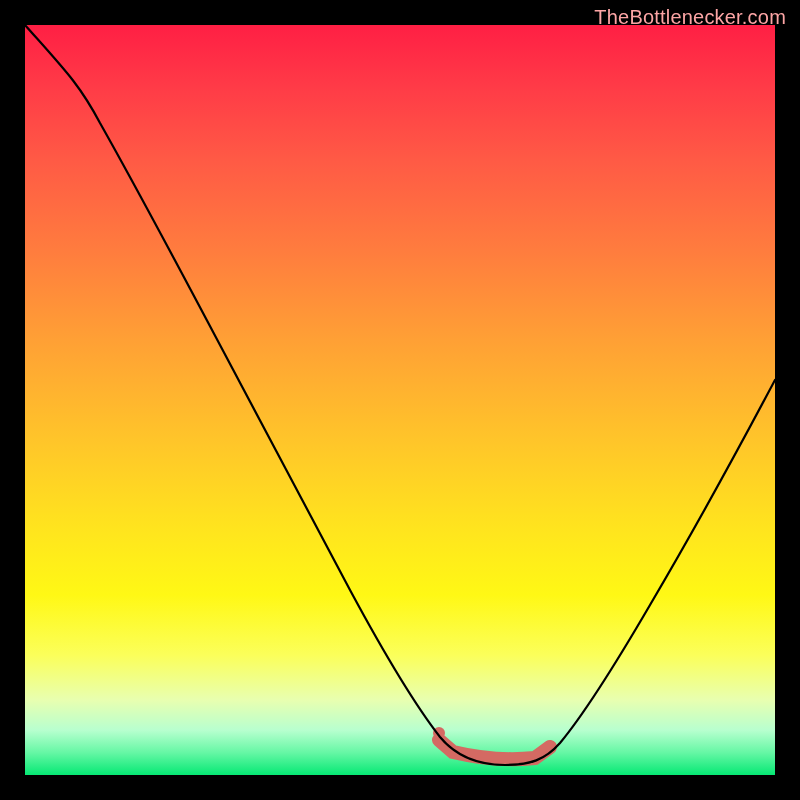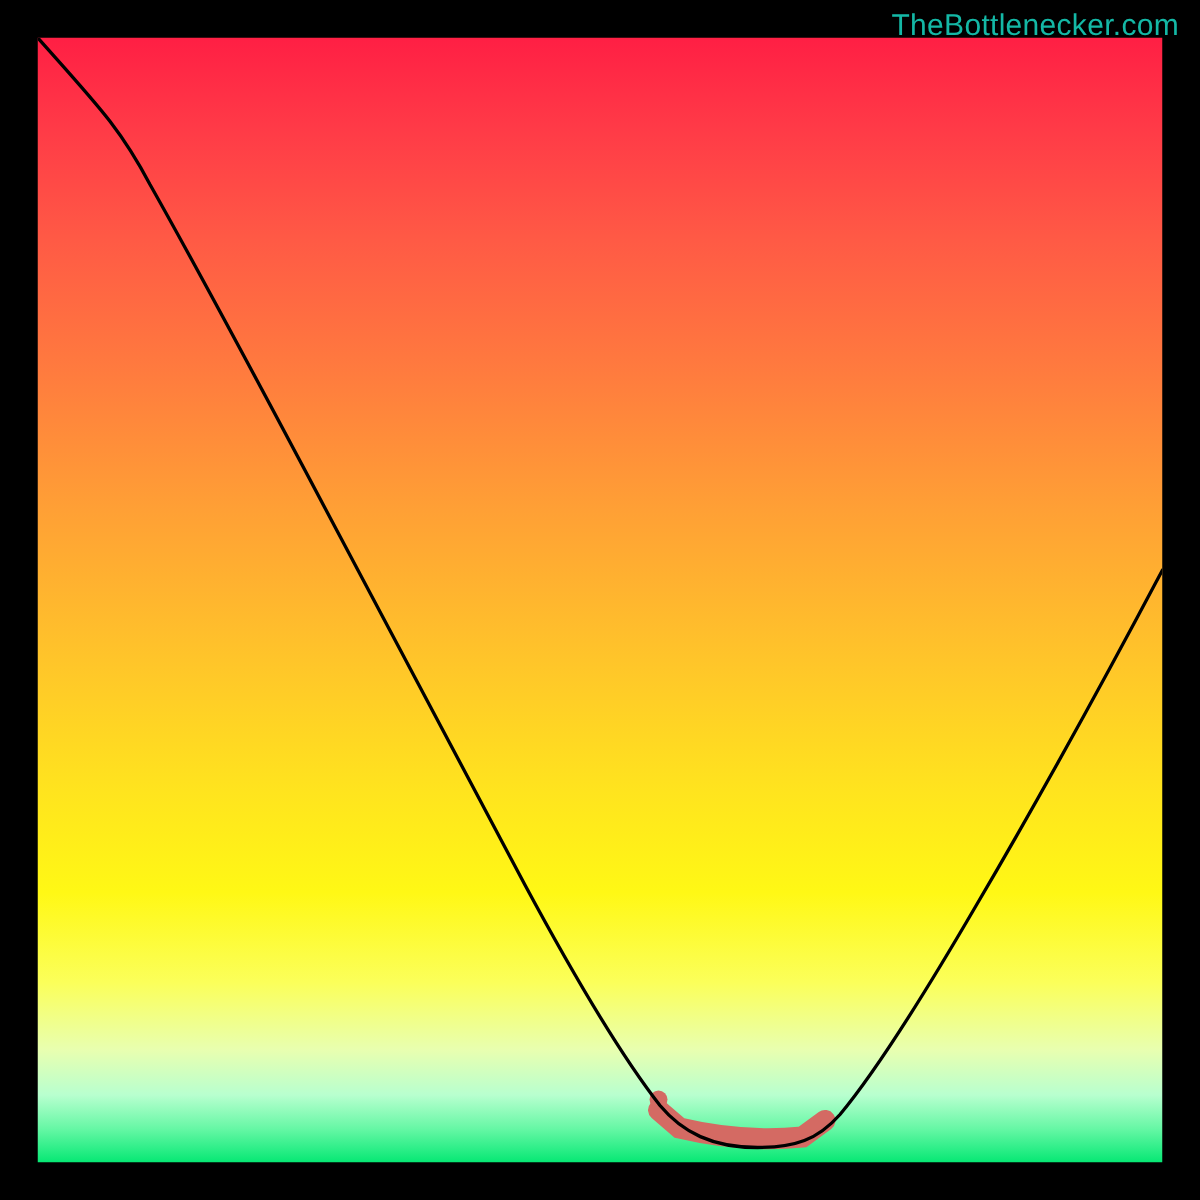--- a/index.html
+++ b/index.html
@@ -14,21 +14,21 @@
   .stage {
     position: relative;
     width: 800px;
     height: 800px;
     background: #000;
   }
   .watermark {
     position: absolute;
     top: 6px;
     right: 14px;
-    color: #14b8a6;
+    color: #fca5a5;
     font-size: 20px;
     letter-spacing: 0.2px;
     z-index: 10;
   }
   .plot {
     position: absolute;
     left: 25px;
     top: 25px;
     width: 750px;
     height: 750px;

